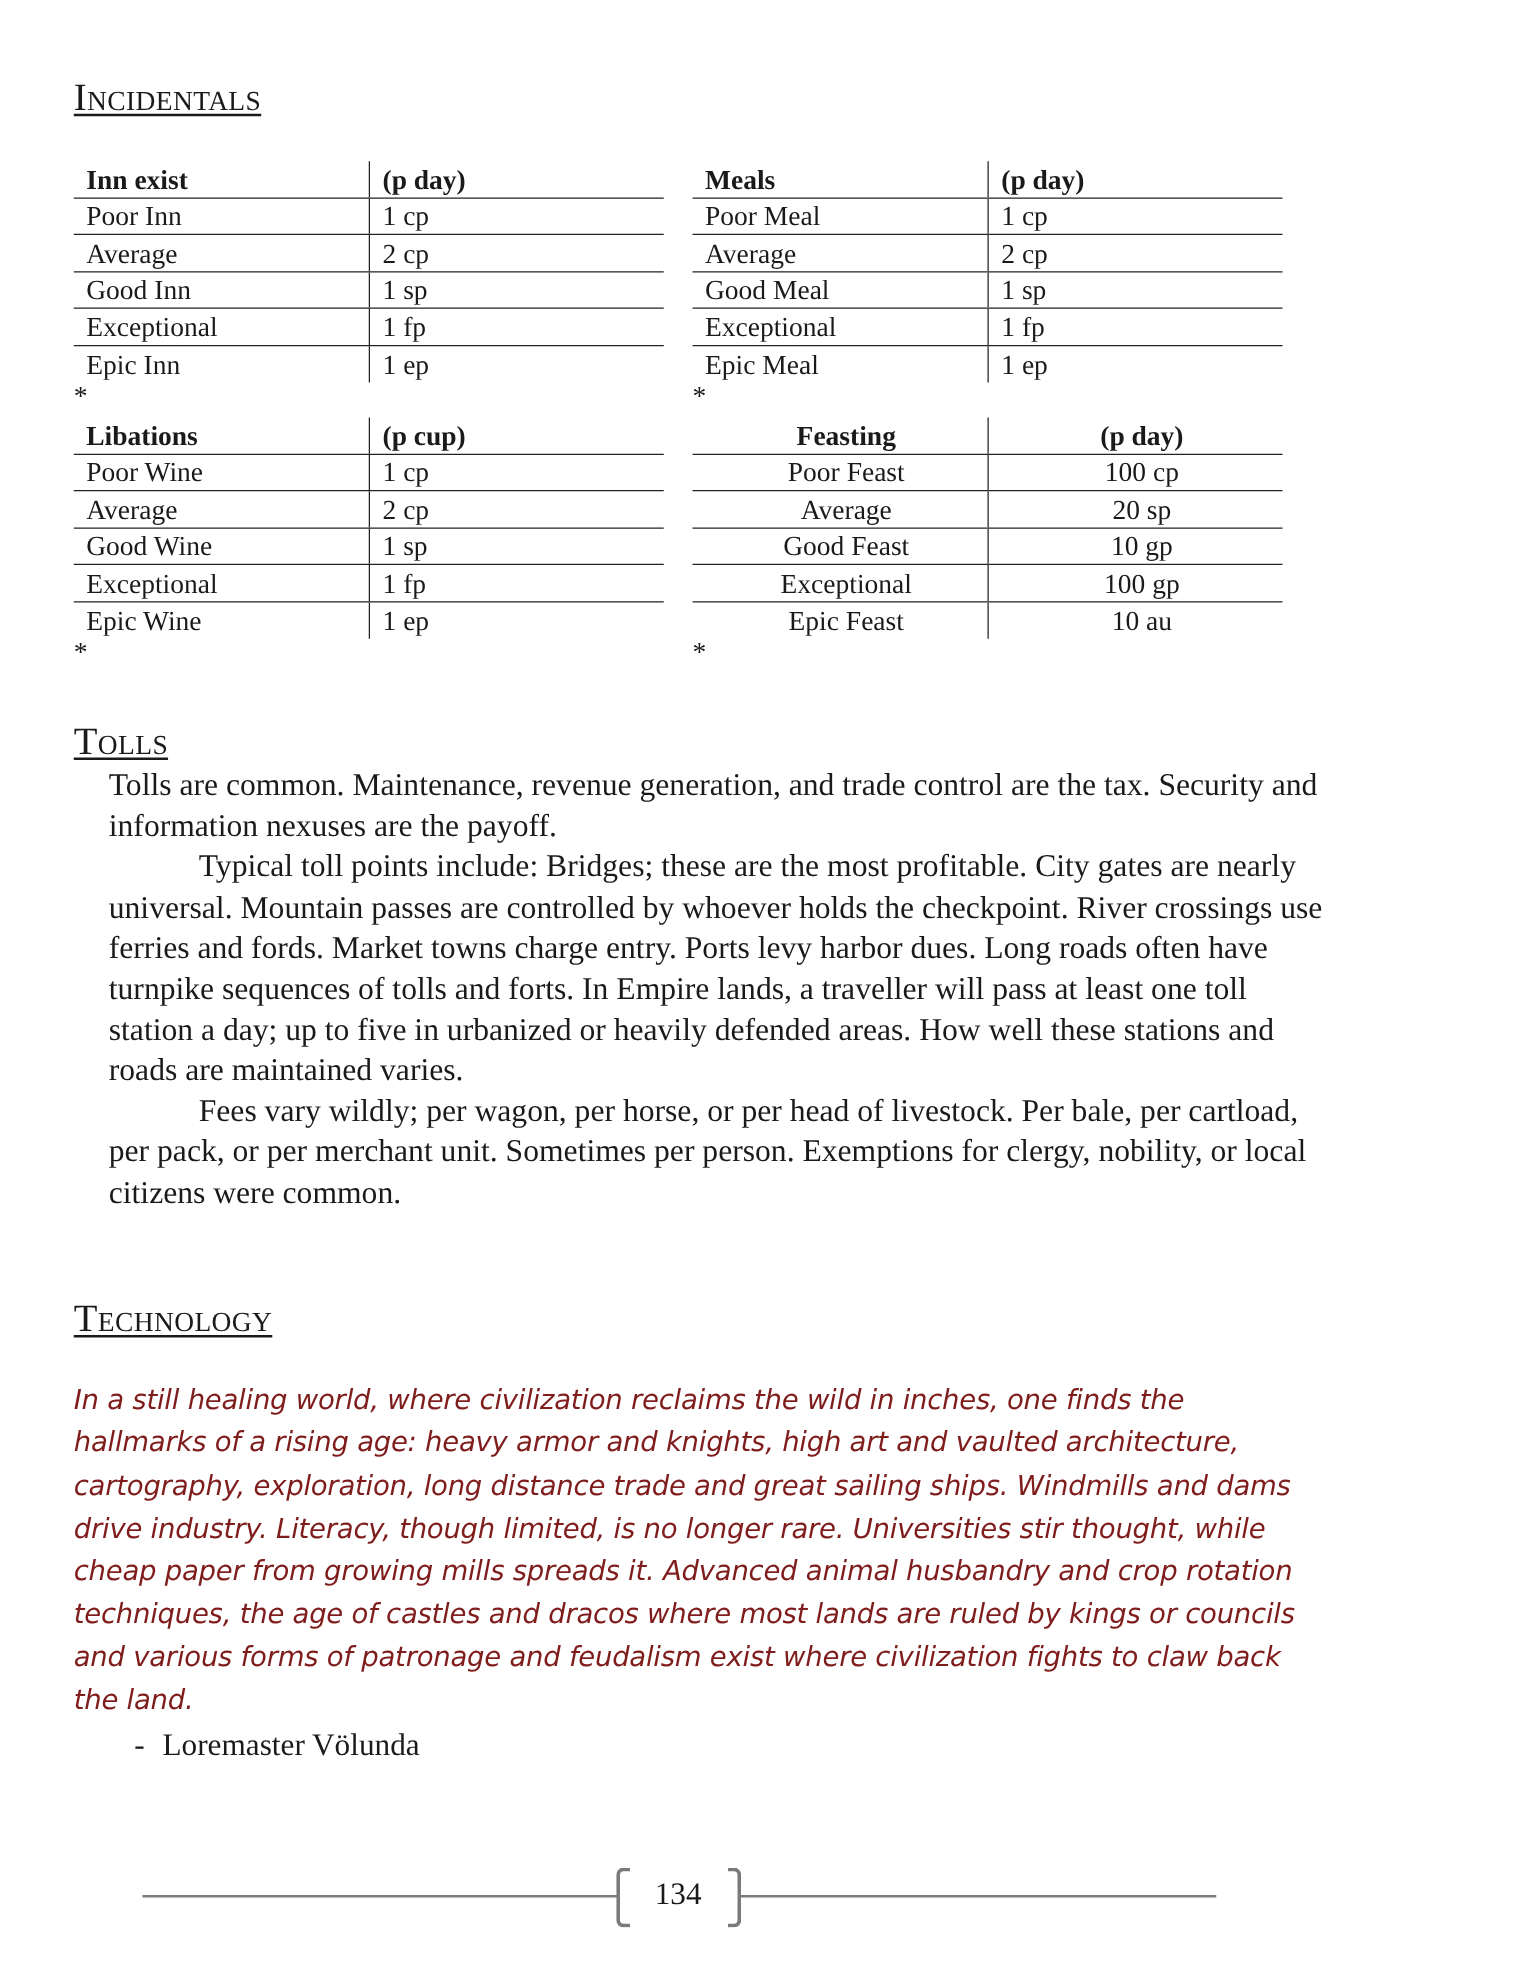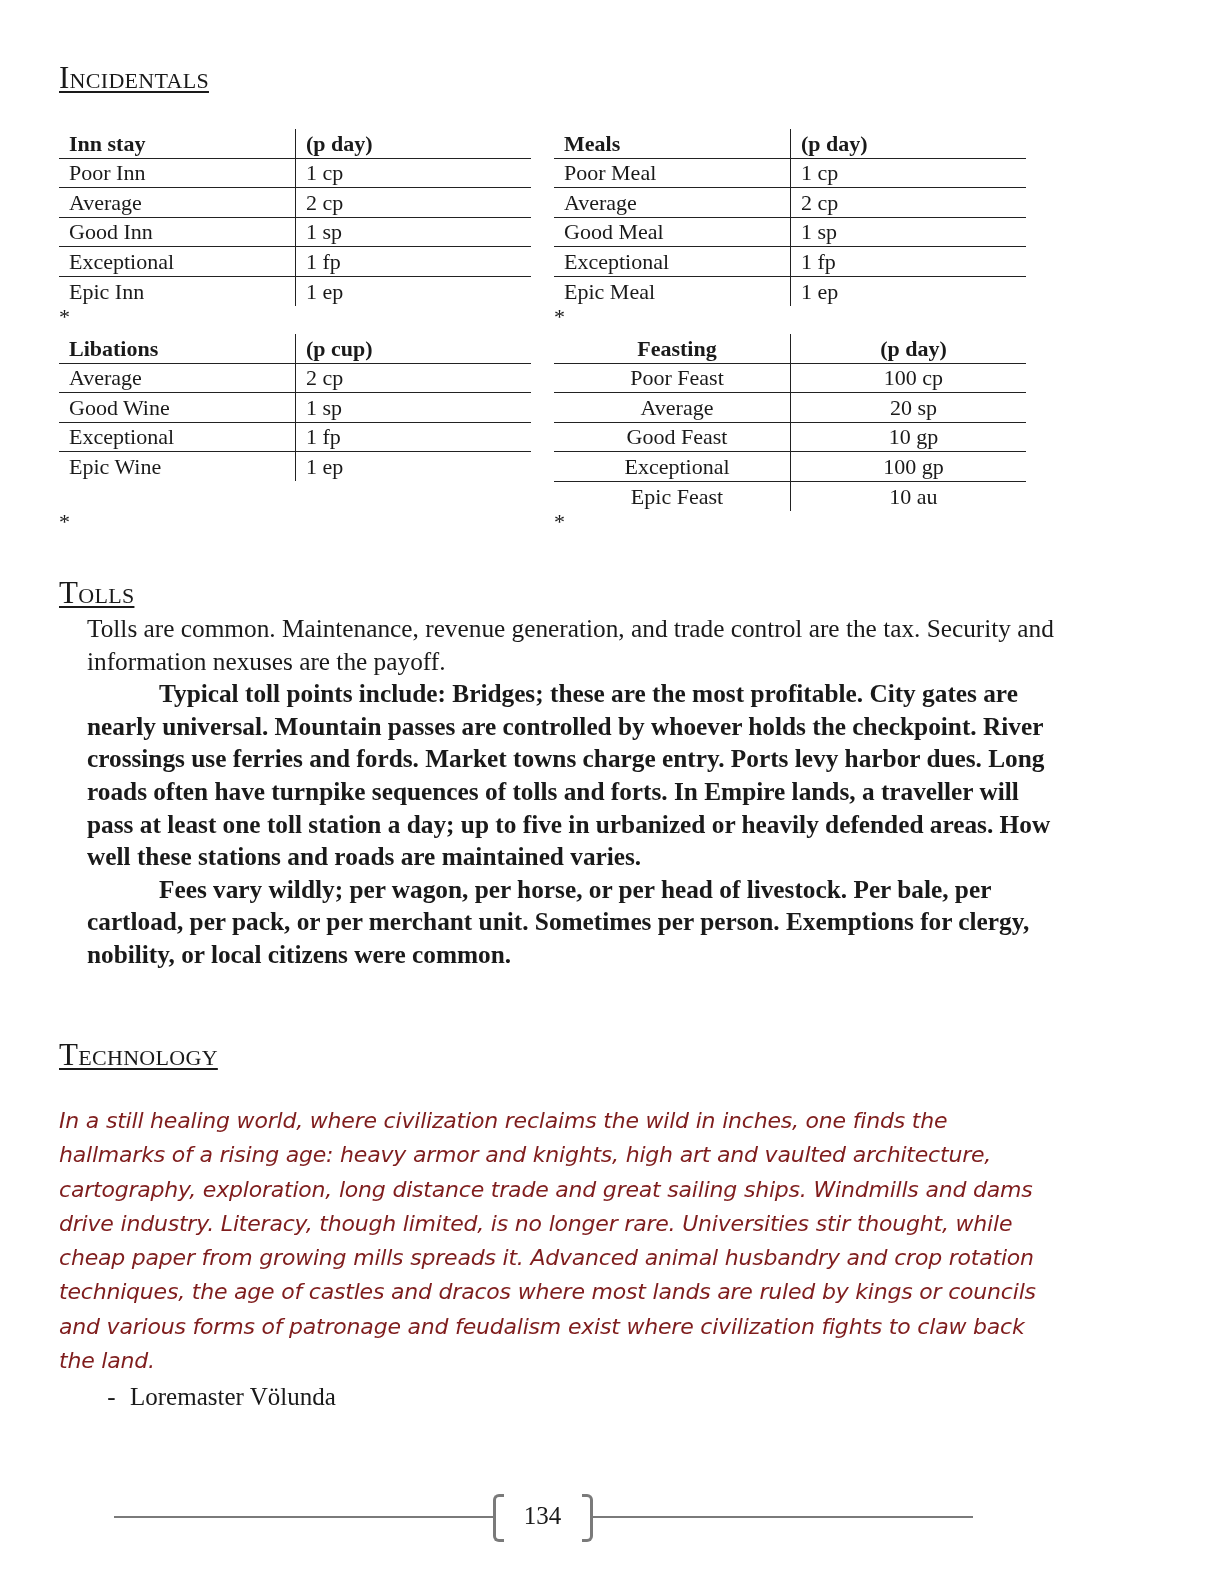--- a/index.html
+++ b/index.html
@@ -6,39 +6,39 @@
   body { width: 1224px; height: 1584px; position: relative; overflow: hidden; color: #1a1a1a; font-family: "Liberation Serif", "DejaVu Serif", serif; }
   .heading { position: absolute; left: 59px; font-family: "Liberation Serif", serif; font-variant: small-caps; text-decoration: underline; text-decoration-thickness: 2px; text-underline-offset: 3px; font-size: 31px; letter-spacing: 0.3px; line-height: 1; }
   .tbl { position: absolute; width: 472px; border-collapse: collapse; font-size: 22px; }
   .tbl td { padding: 0 0 0 10px; height: 28.6px; line-height: 28px; vertical-align: bottom; border-bottom: 1.5px solid #222; }
   .tbl td.c2 { border-left: 1.5px solid #222; padding-left: 10px; width: 225px; }
   .tbl tr.hdr td { font-weight: bold; }
   .tbl tr:last-child td { border-bottom: none; }
   .star { position: absolute; font-size: 22px; line-height: 1; }
   .body-text { position: absolute; left: 59px; width: 975px; font-size: 25.3px; line-height: 32.6px; margin-left: 28px; }
   .body-text p { margin: 0; }
-  .body-text p.indent { text-indent: 72px; font-weight: bold; }
+  .body-text p.indent { text-indent: 72px; }
   .quote { position: absolute; left: 59px; top: 1104px; width: 980px; font-family: "DejaVu Sans", sans-serif; font-style: italic; font-size: 22px; line-height: 34.3px; color: #7f1d1d; letter-spacing: -0.2px; }
   .attrib { position: absolute; left: 93px; top: 1381px; font-size: 25px; line-height: 32px; text-align: center; }
   .attrib .dash { display: inline-block; width: 37px; }
   .footer-line { position: absolute; top: 1516px; height: 2px; background: #7a7a7a; }
   .page-num { position: absolute; left: 495px; top: 1494px; width: 95px; height: 44px; text-align: center; font-size: 25px; line-height: 44px; }
   .bracket { position: absolute; top: 1494px; width: 8px; height: 42px; border: 3px solid #7a7a7a; }
   .bracket.l { left: 493px; border-right: none; border-radius: 6px 0 0 6px; }
   .bracket.r { left: 582px; border-left: none; border-radius: 0 6px 6px 0; }
 </style>
 </head>
 <body>
 
 <div class="heading" style="top:62px;">Incidentals</div>
 
 <table class="tbl" style="left:59px; top:129px;">
   <tbody>
       <tr class="hdr">
-    <td>Inn stay</td>
+    <td>Inn exist</td>
     <td class="c2">(p day)</td>
   </tr>
   <tr>
         <td>Poor Inn</td>
         <td class="c2">1 cp</td>
       </tr>
   <tr>
         <td>Average</td>
         <td class="c2">2 cp</td>
       </tr>
@@ -87,20 +87,24 @@
 </tbody>
   </table>
 <div class="star" style="left:554px; top:306px;">*</div>
 
 <table class="tbl" style="left:59px; top:334px;">
   <tbody>
       <tr class="hdr">
     <td>Libations</td>
     <td class="c2">(p cup)</td>
   </tr>
+  <tr>
+        <td>Poor Wine</td>
+        <td class="c2">1 cp</td>
+      </tr>
   <tr>
         <td>Average</td>
         <td class="c2">2 cp</td>
       </tr>
   <tr>
         <td>Good Wine</td>
         <td class="c2">1 sp</td>
       </tr>
   <tr>
         <td>Exceptional</td>

